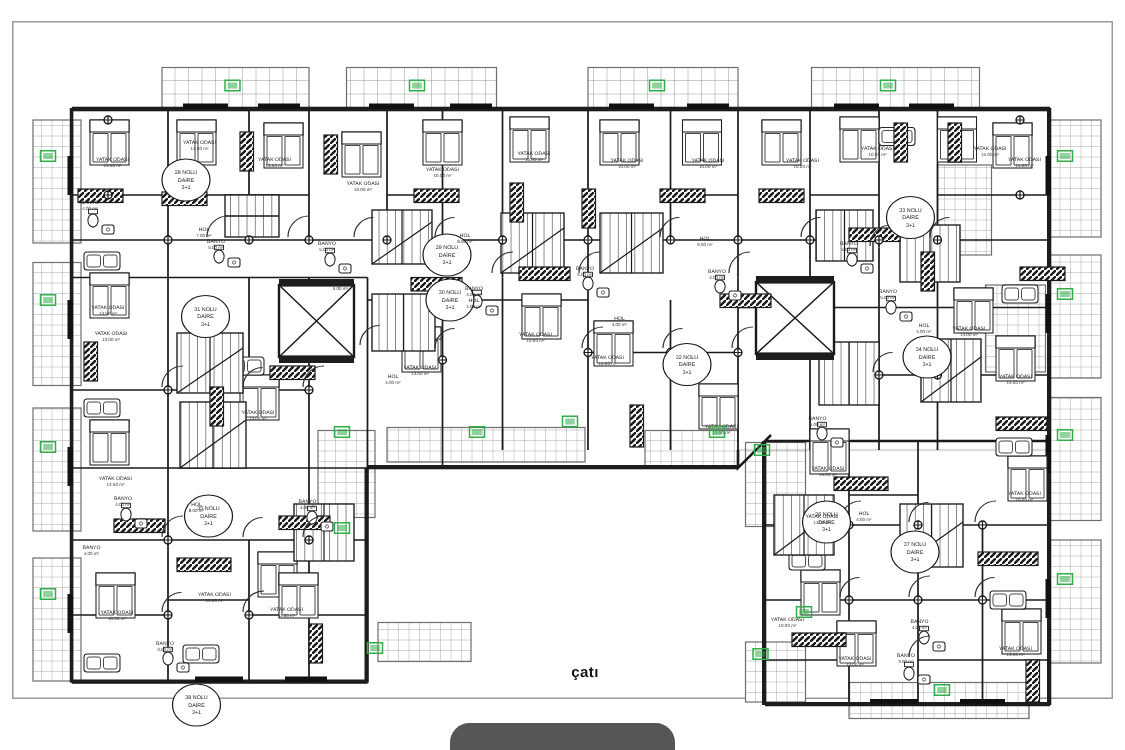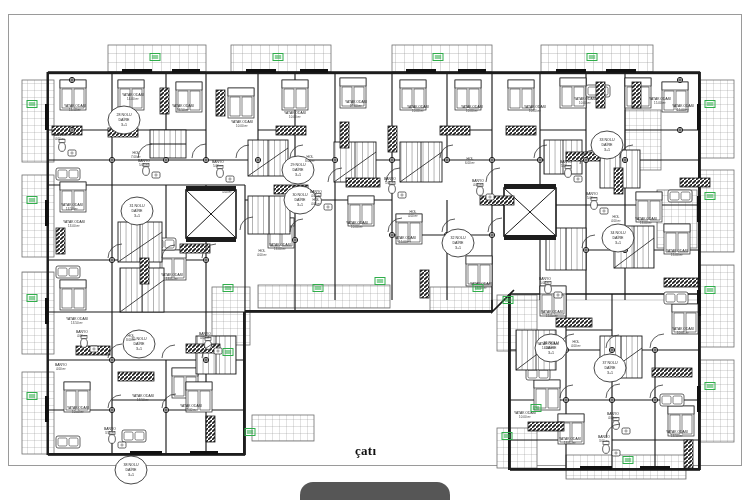--- a/index.html
+++ b/index.html
@@ -3,22 +3,22 @@
 <meta charset="utf-8">
 <style>
   html,body{margin:0;padding:0;background:#ffffff;}
   body{width:750px;height:500px;overflow:hidden;
        font-family:"Liberation Sans",sans-serif;}
   #stage{position:relative;width:750px;height:500px;background:#fff;}
   #outer-frame{position:absolute;left:8px;top:14px;width:734px;height:452px;
        border:1px solid #9a9a9a;box-sizing:border-box;}
   #plan-svg{position:absolute;left:0;top:0;width:750px;height:500px;}
   #roof-label{position:absolute;left:355px;top:443px;width:70px;
-       font-size:13px;font-weight:bold;color:#111;
-       letter-spacing:.3px;font-family:Liberation Serif, serif;}
+       text-align:center;font-size:10px;font-weight:bold;color:#111;
+       letter-spacing:.3px;}
   #bottom-bar{position:absolute;left:300px;top:482px;width:150px;height:26px;
        background:#565656;border-radius:13px 13px 0 0;}
 </style>
 </head>
 <body>
 
 <div id="stage">
 
   <div id="outer-frame"></div>
 

